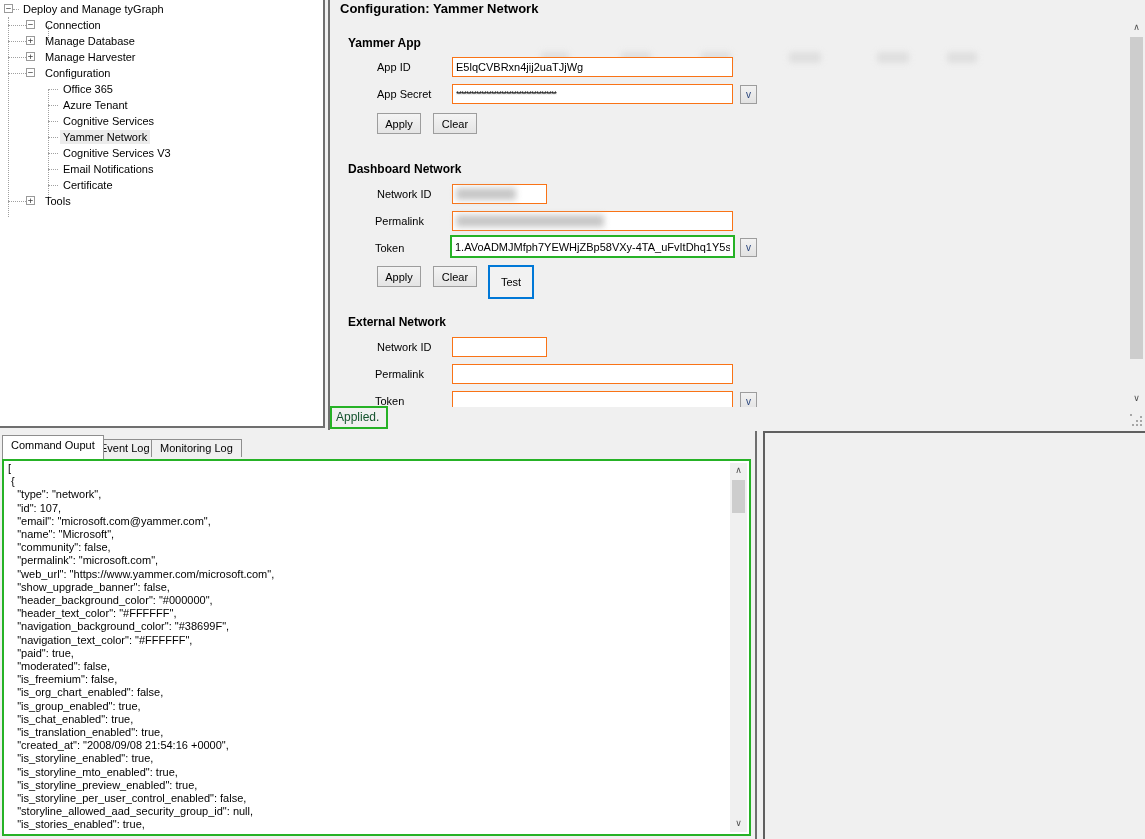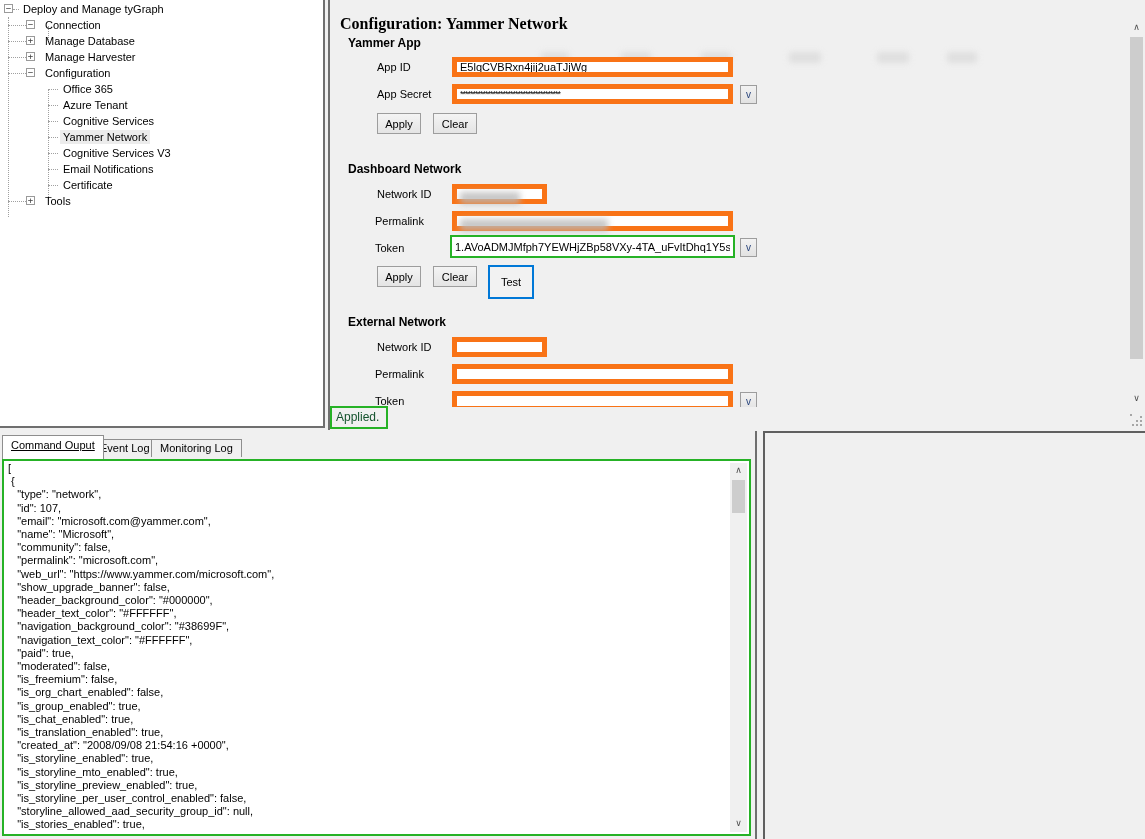--- a/index.html
+++ b/index.html
@@ -29,25 +29,25 @@
   }
   .vline { position:absolute; width:0; border-left:1px dotted #a0a0a0; }
   .hstub { position:absolute; height:0; border-top:1px dotted #a0a0a0; top:8px; }
 
   
   .config-panel {
     position:absolute; left:328px; top:0; width:817px; height:430px;
     background:#f0f0f0; border-left:2px solid #6f6f6f;
   }
   .config-content { position:absolute; left:0; top:0; width:798px; height:407px; overflow:hidden; }
-  .config-title { position:absolute; left:10px; top:15px; font-size:16px; font-weight:bold;font-family:Liberation Serif, serif; }
+  .config-title { position:absolute; left:10px; top:1px; font-size:13px; font-weight:bold; }
   .section-title { position:absolute; font-size:12px; font-weight:bold; }
   .field-label { position:absolute; font-size:11px; }
   .tb, .textbox {
-    position:absolute; border:5px solid #f97316; background:#fff;
+    position:absolute; border:1px solid #f97316; background:#fff;
     font-family:"Liberation Sans","DejaVu Sans",sans-serif; font-size:11px;
     padding:0 3px; height:20px; line-height:18px;
   }
   input.tb { outline:none; }
   .secret { letter-spacing:-1px; font-size:9px; }
   .token-green { border:2px solid var(--green); height:23px; }
   .btn {
     position:absolute; height:21px; width:44px;
     background:linear-gradient(#f4f4f4,#e4e4e4); border:1px solid #9d9d9d;
     font-family:"Liberation Sans","DejaVu Sans",sans-serif; font-size:11px; color:#000;
@@ -96,21 +96,21 @@
   
   .bottom-left {
     position:absolute; left:0; top:431px; width:757px; height:408px;
     background:#f0f0f0; border-right:2px solid #6f6f6f;
   }
   .tab {
     position:absolute; height:18px; top:8px; background:#f0f0f0;
     border:1px solid #8e8e8e; border-bottom:none; padding:0 8px;
     font-size:11px; line-height:17px; white-space:nowrap;
   }
-  .tab.active { top:4px; height:24px; background:#fff; line-height:19px; z-index:2;text-decoration:underline; }
+  .tab.active { top:4px; height:24px; background:#fff; line-height:19px; z-index:2; }
   .output-box {
     position:absolute; left:2px; top:28px; width:749px; height:377px;
     background:#fff; border:2px solid var(--green);
   }
   .json-text {
     position:absolute; left:4px; top:1px; right:24px; bottom:0;
     overflow:hidden; white-space:pre; font-size:11px; line-height:13.2px;
   }
   .bottom-right {
     position:absolute; left:763px; top:431px; width:382px; height:408px;

